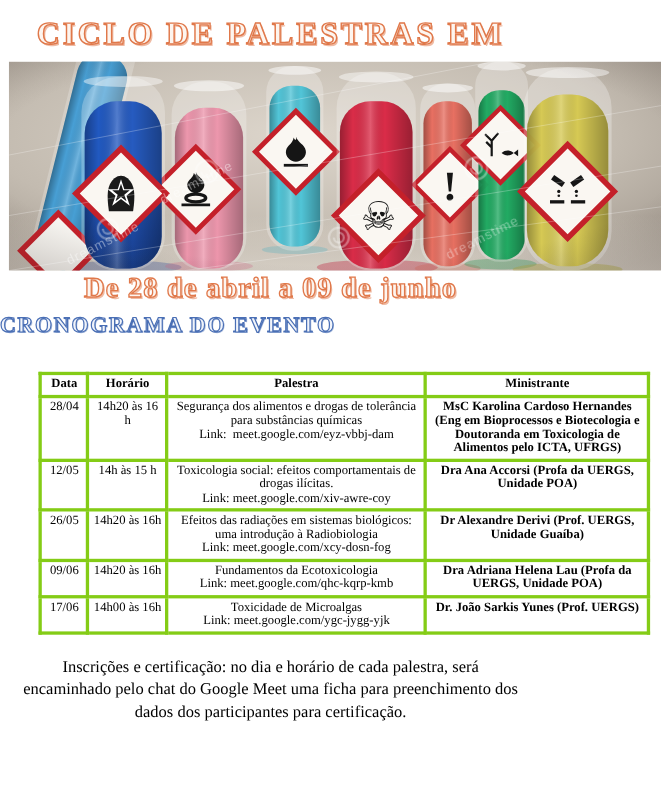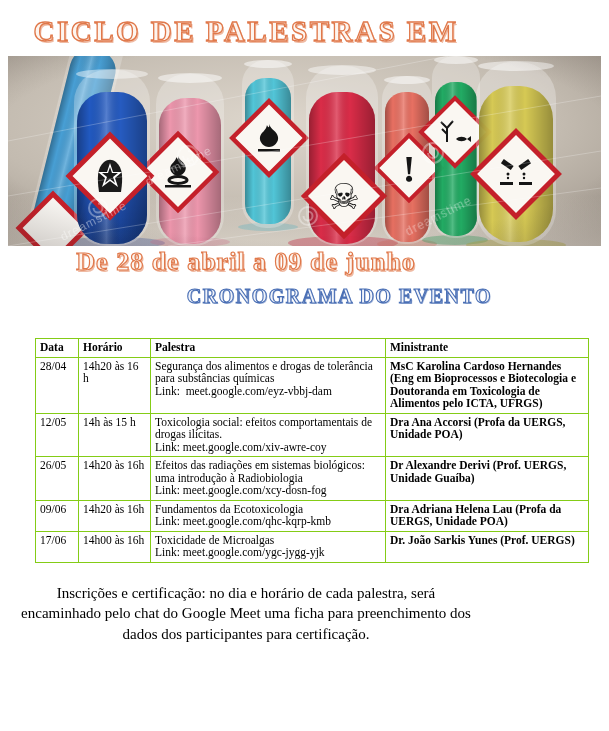--- a/index.html
+++ b/index.html
@@ -29,36 +29,36 @@
     margin-top:1px; text-align:center;
     font-size:26px; line-height:30px; font-weight:bold; letter-spacing:1px;
     color:#e0784a;
     -webkit-text-fill-color:#fdf5ef;
     -webkit-text-stroke:1.2px #e0784a;
     text-shadow:1.5px 1.5px 0 rgba(224,120,74,0.5);
   }
 
   
   .schedule-heading {
-    margin-top:7px; text-align:right;
+    margin-top:7px; text-align:left;
     font-size:20px; line-height:24px; font-weight:bold; letter-spacing:1.5px;
     color:#4a6fb5;
     -webkit-text-fill-color:#f1f4fa;
     -webkit-text-stroke:1.1px #4a6fb5;
     text-shadow:1px 1px 0 rgba(74,111,181,0.45);
   }
 
   
   .schedule-table {
     margin:30px 0 0 35px; width:553px; border-collapse:collapse;
     table-layout:fixed; font-size:11.5px; line-height:12.5px;
   }
   .schedule-table th, .schedule-table td {
-    border:1px solid #84cc16; padding:2px 3px 3px 4px;
-    vertical-align:top; text-align:left; overflow:hidden;
+    border:3px solid #84cc16; padding:2px 3px 3px 4px;
+    vertical-align:top; text-align:center; overflow:hidden;
   }
   .schedule-table th { font-weight:bold; }
   .c-speaker { font-weight:bold;margin-left:20px; }
   .lect-title { display:block; }
   .lect-link { display:block; white-space:pre-wrap; }
 
   
   .footer { margin-top:20px; text-align:center; font-size:15px; line-height:20.5px; }
   .footer p { margin:0 auto; white-space:pre-line; }
   .footer p + p { margin-top:10px; }

